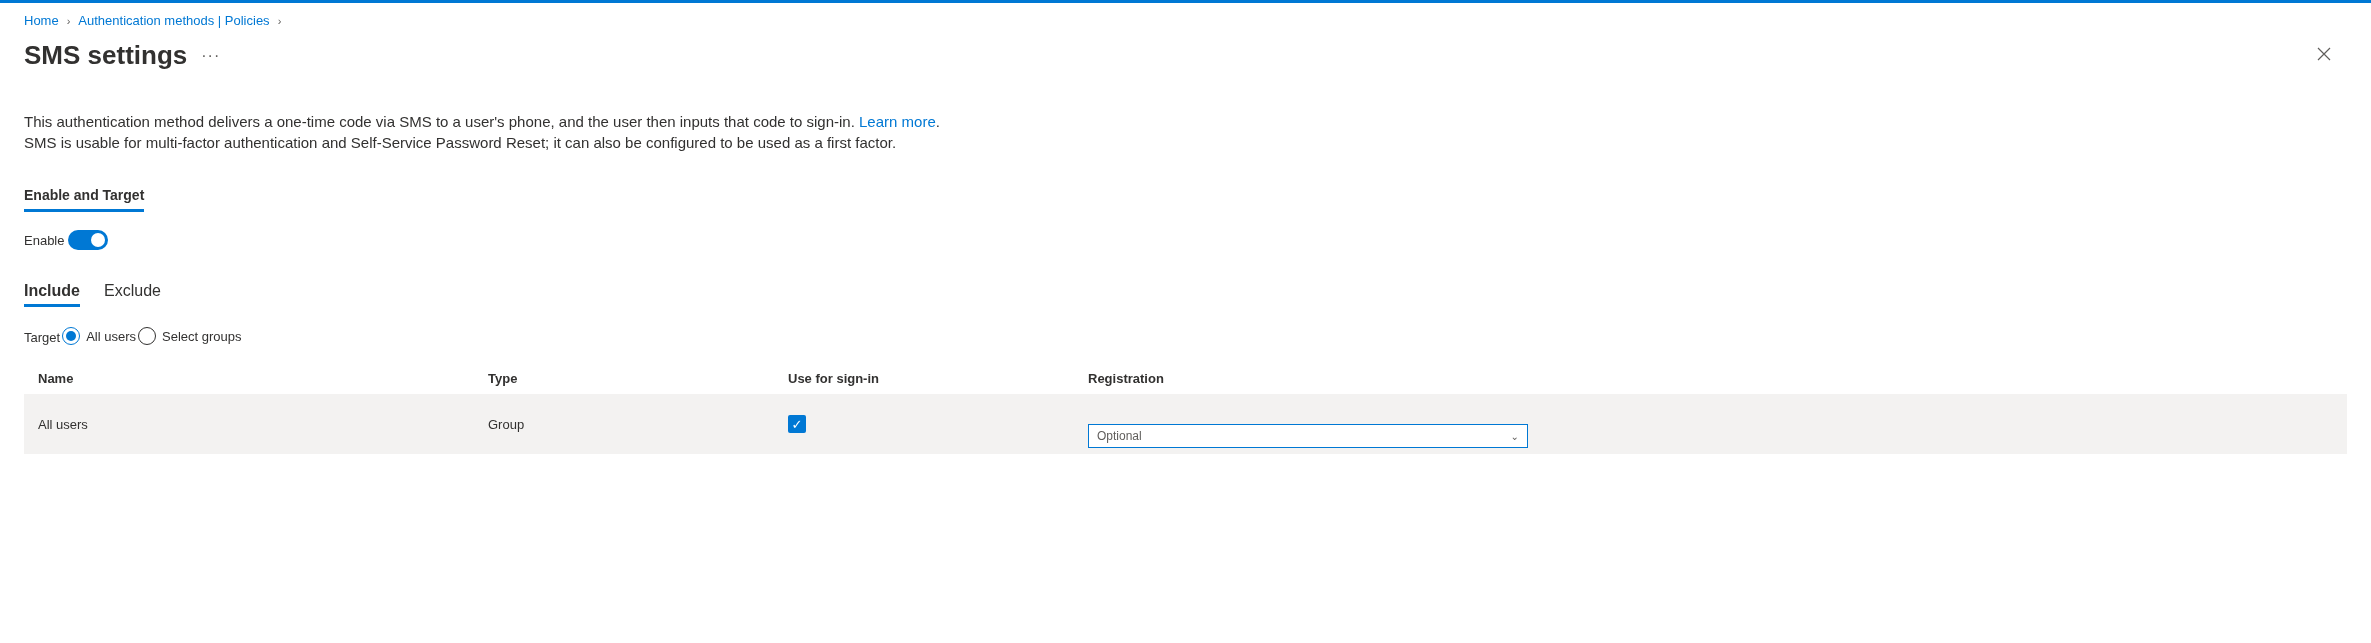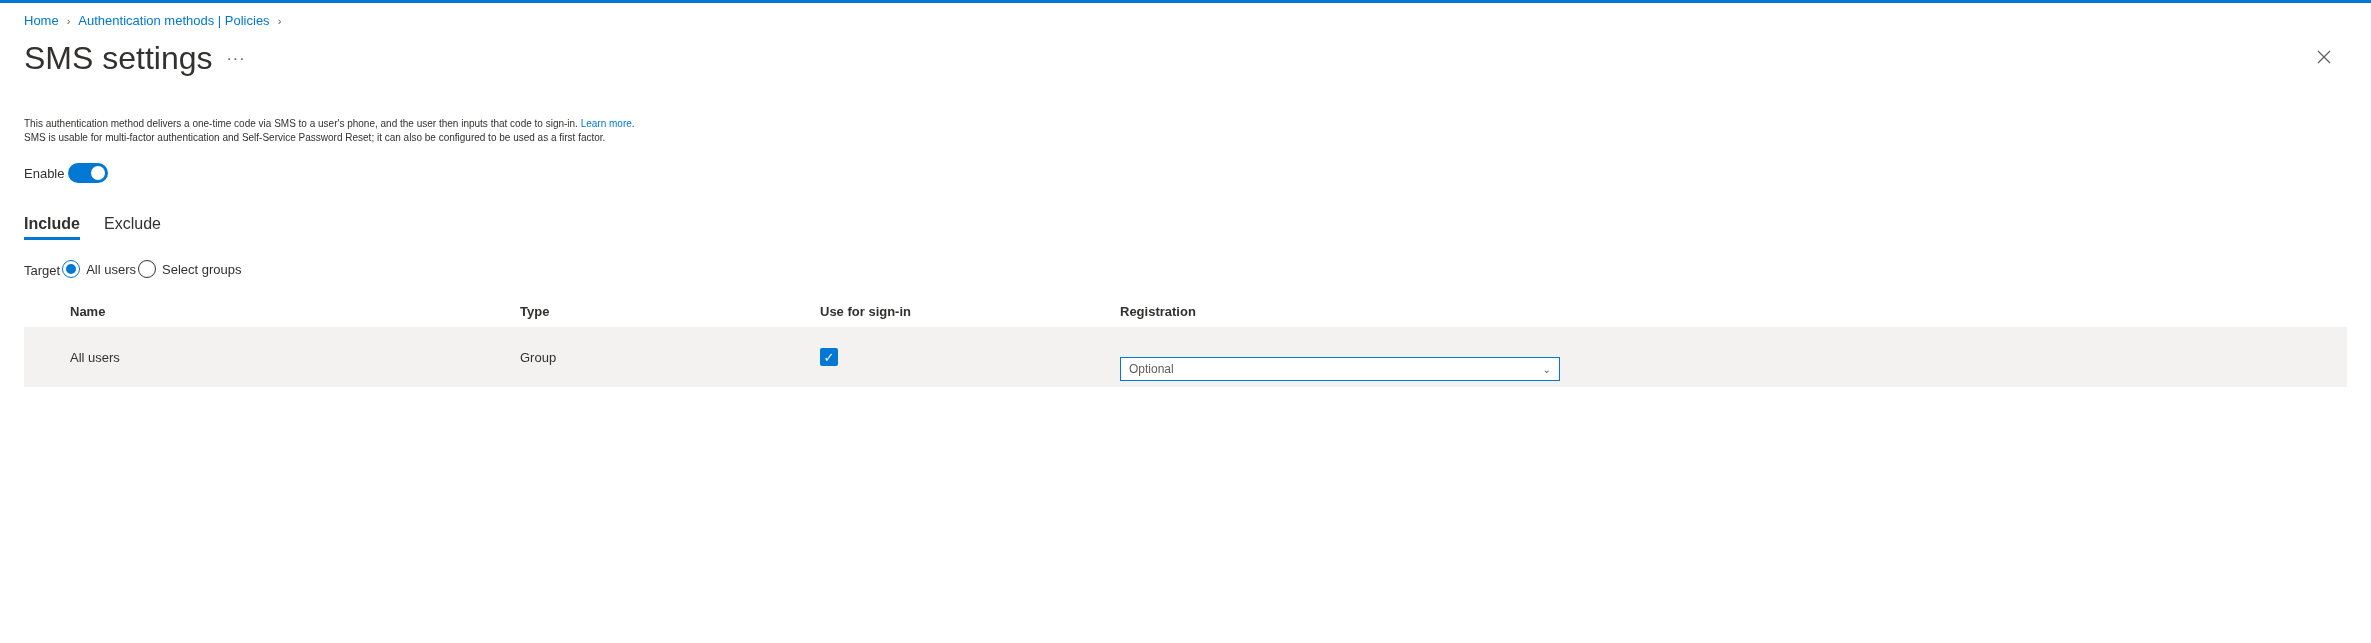--- a/index.html
+++ b/index.html
@@ -37,40 +37,40 @@
       display: flex;
       align-items: center;
       justify-content: space-between;
     }
     .page-title-group {
       display: flex;
       align-items: center;
       gap: 14px;
     }
     .page-title {
-      font-size: 32px;
-      font-weight: 400;
+      font-size: 26px;
+      font-weight: 700;
       color: #323130;
     }
     .more-dots {
       color: #605e5c;
       font-size: 16px;
       letter-spacing: 1px;
       cursor: pointer;
     }
     .close-btn {
       cursor: pointer;
       color: #605e5c;
       font-size: 16px;
       padding: 6px;
       margin-right: 10px;
     }
     .description {
       margin-top: 40px;
-      font-size: 10px;
+      font-size: 15px;
       line-height: 1.4;
       color: #323130;
     }
     .description a {
       color: #0078d4;
       text-decoration: none;
     }
     .tabs-primary {
       display: flex;
       gap: 24px;
@@ -171,21 +171,21 @@
       color: #323130;
     }
     .grid-row {
       display: flex;
       padding: 6px 14px;
       font-size: 13px;
       background: #f3f2f1;
       align-items: center;
       min-height: 32px;
     }
-    .col-name { flex: 0 0 450px; margin-left: 32px; }
+    .col-name { flex: 0 0 450px; }
     .col-type { flex: 0 0 300px; }
     .col-signin { flex: 0 0 300px; }
     .col-registration { flex: 1; }
     .checkbox {
       width: 18px;
       height: 18px;
       background: #0078d4;
       display: flex;
       align-items: center;
       justify-content: center;
@@ -240,20 +240,23 @@
     </div>
   </div>
 
   <div class="description">
     <div>
       <span>This authentication method delivers a one-time code via SMS to a user's phone, and the user then inputs that code to sign-in. </span><a href="#">Learn more</a><span>.</span>
     </div>
     <div>SMS is usable for multi-factor authentication and Self-Service Password Reset; it can also be configured to be used as a first factor.</div>
   </div>
 
+  <div class="tabs-primary">
+    <div class="tab-primary active">Enable and Target</div>
+  </div>
 
   <div class="enable-row">
     <span>Enable</span>
     <div class="toggle">
       <div class="toggle-knob"></div>
     </div>
   </div>
 
   <div class="tabs-secondary">
     <div class="tab-secondary active">Include</div>

